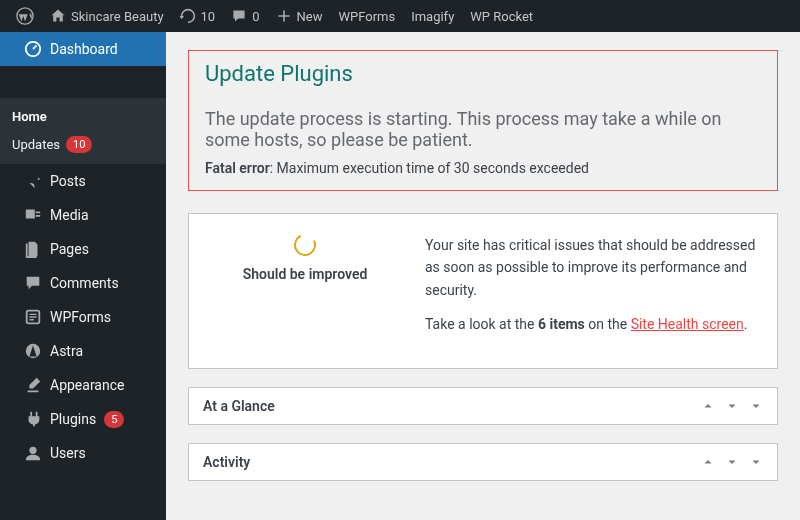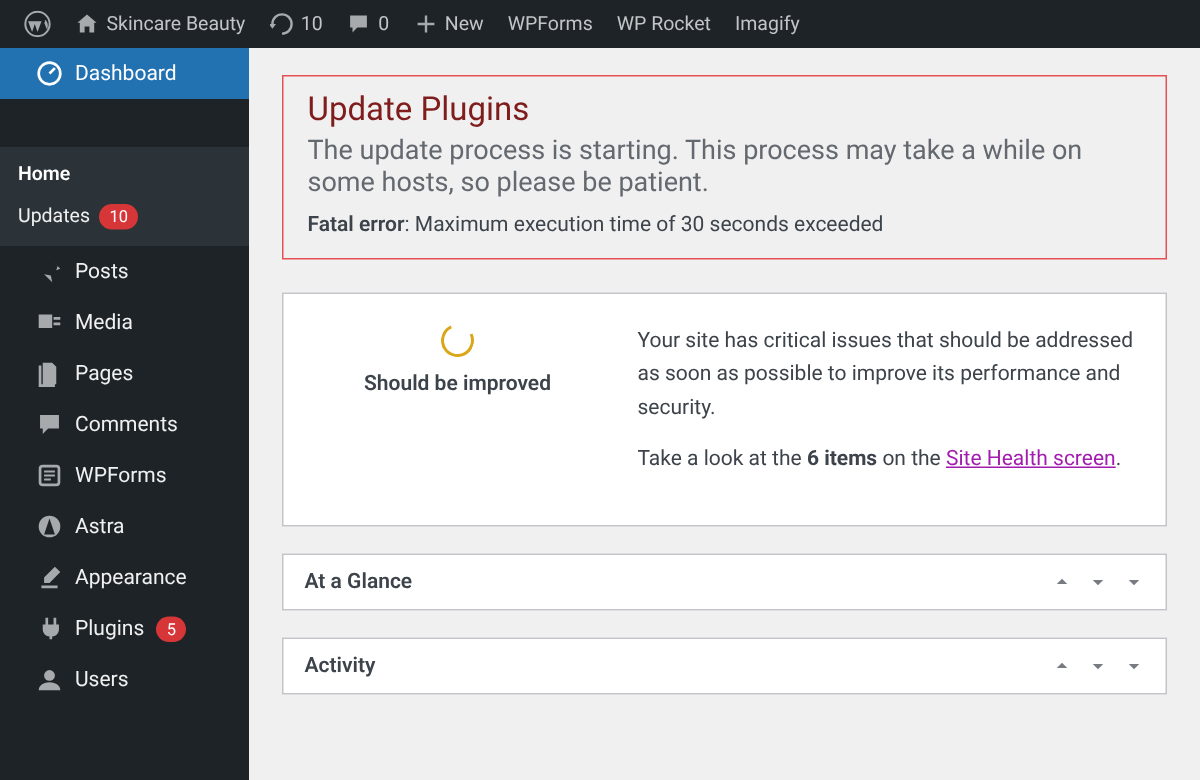--- a/index.html
+++ b/index.html
@@ -13,32 +13,32 @@
   .sidebar .menu-item.current { background: #2271b1; color: #fff; font-weight: 400; }
   .sidebar .menu-item.current::after { content: ""; position: absolute; right: -8px; top: 50%; transform: translateY(-50%); border: 8px solid transparent; border-right-color: #f0f0f1; }
   .sidebar .menu-item svg { width: 18px; height: 18px; fill: #a7aaad; flex-shrink: 0; }
   .sidebar .menu-item.current svg { fill: #fff; }
   .sidebar .submenu { background: #2c3338; padding: 5px 0; margin-top: 32px; }
   .sidebar .submenu .sub-item { padding: 6px 12px; color: #f0f0f1; cursor: pointer; font-size: 13px; display: flex; align-items: center; gap: 6px; }
   .sidebar .submenu .sub-item.current { font-weight: 600; color: #fff; }
   .badge { background: #d63638; color: #fff; font-size: 11px; border-radius: 10px; padding: 1px 7px; display: inline-block; line-height: 1.4; }
   .content { flex: 1; padding: 18px 22px; overflow-y: auto; }
   .error-box { border: 1px solid #e65054; padding: 10px 16px 14px; margin-bottom: 22px; }
-  .error-box h1 { font-size: 22px; font-weight: 400; color: #7f1d1d; margin-bottom: 4px; }
+  .error-box h1 { font-size: 22px; font-weight: 400; color: #0f766e; margin-bottom: 22px; }
   .error-box p { font-size: 18px; color: #646970; margin-bottom: 10px; }
   .error-box .fatal { font-size: 14px; color: #3c434a; }
   .error-box .fatal b { font-weight: 600; }
   .panel { background: #fff; border: 1px solid #c3c4c7; margin-bottom: 18px; }
   .health { display: flex; padding: 20px 16px; gap: 20px; }
   .health-left { width: 200px; text-align: center; }
   .health-circle { width: 22px; height: 22px; border: 2px solid #dba617; border-radius: 50%; margin: 0 auto 10px; border-top-color: transparent; transform: rotate(20deg); }
   .health-left .hl-label { font-weight: 600; font-size: 14px; }
   .health-right { flex: 1; font-size: 14px; line-height: 1.6; color: #3c434a; }
   .health-right p { margin-bottom: 12px; }
-  .health-right a { color: #a21caf; text-decoration: underline; }
+  .health-right a { color: #ef4444; text-decoration: underline; }
   .panel-head { display: flex; align-items: center; justify-content: space-between; padding: 10px 14px; font-weight: 600; font-size: 14px; gap: 36px; }
   .panel-controls { display: flex; gap: 10px; color: #787c82; }
   .panel-controls svg { width: 14px; height: 14px; fill: #787c82; cursor: pointer; }
 </style>
 </head>
 <body>
 
 <div class="topbar">
   <div class="tb-item">
       <svg viewBox="0 0 20 20" width="18" height="18">
@@ -67,24 +67,24 @@
   <div class="tb-item">
       <svg viewBox="0 0 20 20" width="16" height="16">
         <path d="M9 3h2v6h6v2h-6v6H9v-6H3V9h6z"></path>
       </svg>
       <span>New</span>
     </div>
   <div class="tb-item">
       <span>WPForms</span>
     </div>
   <div class="tb-item">
+      <span>Imagify</span>
+    </div>
+  <div class="tb-item">
       <span>WP Rocket</span>
-    </div>
-  <div class="tb-item">
-      <span>Imagify</span>
     </div>
 </div>
 
 <div class="layout">
   <div class="sidebar">
     <div class="menu-item current">
       <svg viewBox="0 0 20 20">
           <circle cx="10" cy="10" r="8" fill="none" stroke="#fff" stroke-width="2"></circle>
           <path d="M10 10l4-4" stroke="#fff" stroke-width="2"></path>
         </svg>

